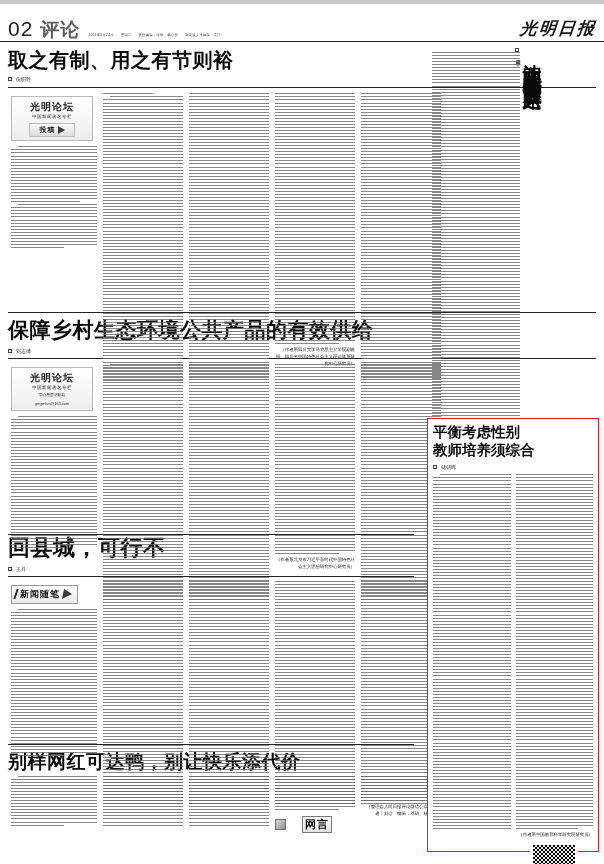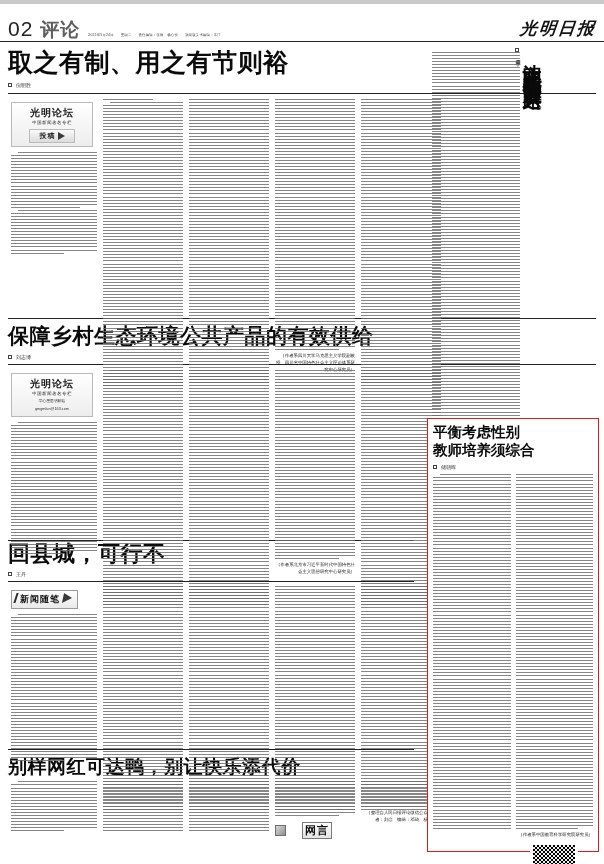--- a/index.html
+++ b/index.html
@@ -102,21 +102,21 @@
     font-size: 7px; font-weight: 700; letter-spacing: 1px;
     padding: 1px 2px; display: flex; align-items: center; justify-content: center;
     gap: 2px; color: #1d1d1d;
   }
   .badge-sub .tri {
     width: 0; height: 0; border-left: 7px solid #3a3a3a;
     border-top: 4px solid transparent; border-bottom: 4px solid transparent;
   }
 
   .badge-note {
-    display: inline-flex; gap: 3px;
+    display: inline-flex; align-items: center; gap: 3px;
     border: 1px solid #9b9b9b; padding: 2px 5px 2px 3px;
     background: linear-gradient(#fff,#e9e9e9);
     font-size: 9px; font-weight: 700; letter-spacing: 1px; color: #151515;
     margin: 4px 0 5px 0;
   }
   .badge-note .slash {
     width: 2px; height: 10px; background: #2b2b2b; transform: skewX(-18deg);
   }
   .badge-note .tri {
     width: 0; height: 0; border-left: 9px solid #3a3a3a;
@@ -203,21 +203,21 @@
   <span class="issue-meta">
     <span>2022年5月24日</span>
     <span>星期二</span>
     <span>责任编辑：张顺、杨心悦</span>
     <span>新闻版美术编辑：朱江</span>
   </span>
   <span class="masthead-logo">光明日报</span>
 </div>
 
 <div style="padding:7px 8px 0 8px;">
-  <div class="headline" style="font-size:25px;">取之有制、用之有节则裕</div>
+  <div class="headline" style="font-size:20px;">取之有制、用之有节则裕</div>
   <div class="byline">
     <span class="byline-box"></span>
     <span>倪明胜</span>
   </div>
 </div>
 <div style="margin:5px 8px 0 8px;" class="hr-thin"></div>
 
 <div class="cols" style="padding:5px 8px 0 8px; height:222px;">
 
   <div class="col" style="width:92px;">

